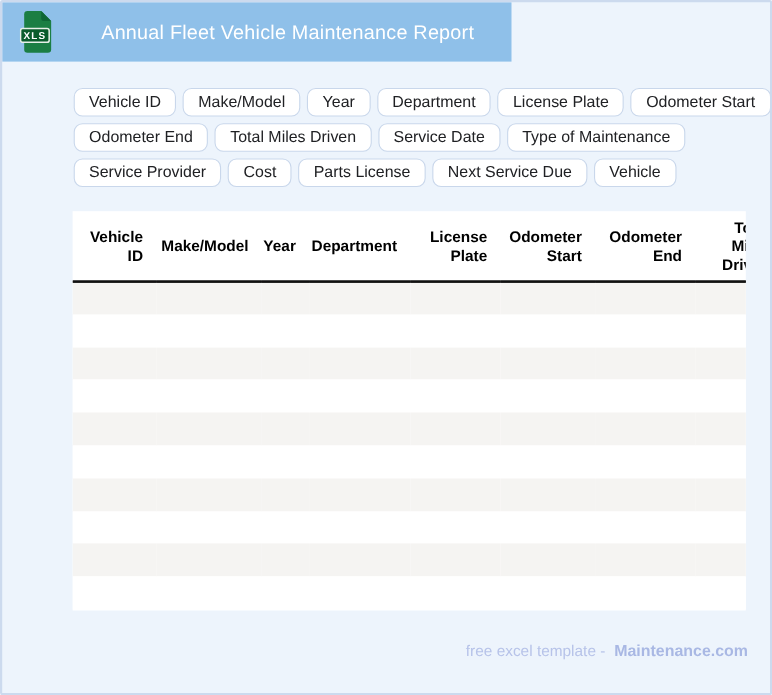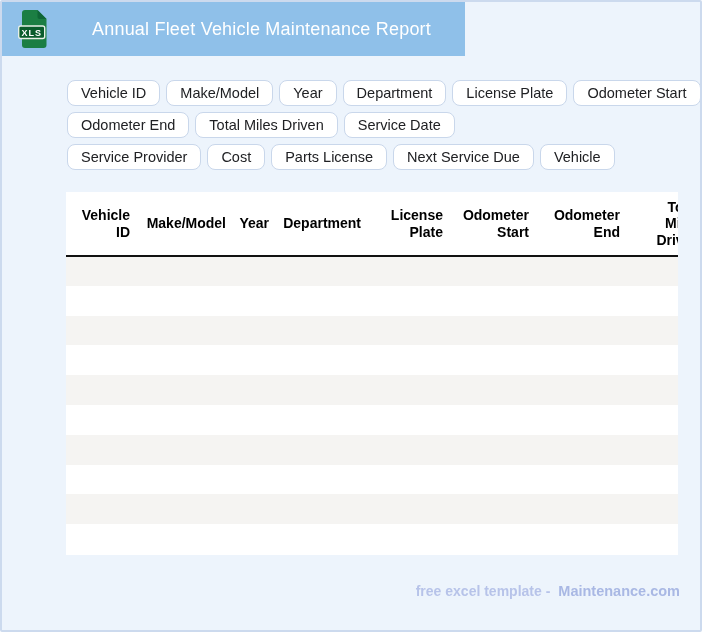--- a/index.html
+++ b/index.html
@@ -65,21 +65,21 @@
   .sheet tbody tr:nth-child(odd)  td { background:#f5f4f2; }
   .sheet tbody tr:nth-child(even) td { background:#ffffff; }
   .sheet td { padding:0; border:none; }
 
   
   .footer {
     position:absolute; right:20px; top:581px;
     display:flex; align-items:baseline;
     font-size:14px;
   }
-  .footer .free { color:#b7c3e9;font-weight:bold; }
+  .footer .free { color:#b7c3e9; }
   .footer .brand {
     margin-left:8px;
     font-weight:bold; font-size:14.5px;
     color:#a9b8e4; text-decoration:none;
     cursor:pointer;
   }
 </style>
 </head>
 <body>
 
@@ -101,20 +101,21 @@
       <button class="chip">Make/Model</button>
       <button class="chip">Year</button>
       <button class="chip">Department</button>
       <button class="chip">License Plate</button>
       <button class="chip">Odometer Start</button>
     </div>
     <div class="chip-row">
       <button class="chip">Odometer End</button>
       <button class="chip">Total Miles Driven</button>
       <button class="chip">Service Date</button>
+      <button class="chip">Type of Maintenance</button>
     </div>
     <div class="chip-row">
       <button class="chip">Service Provider</button>
       <button class="chip">Cost</button>
       <button class="chip">Parts License</button>
       <button class="chip">Next Service Due</button>
       <button class="chip">Vehicle</button>
     </div>
   </div>
 

